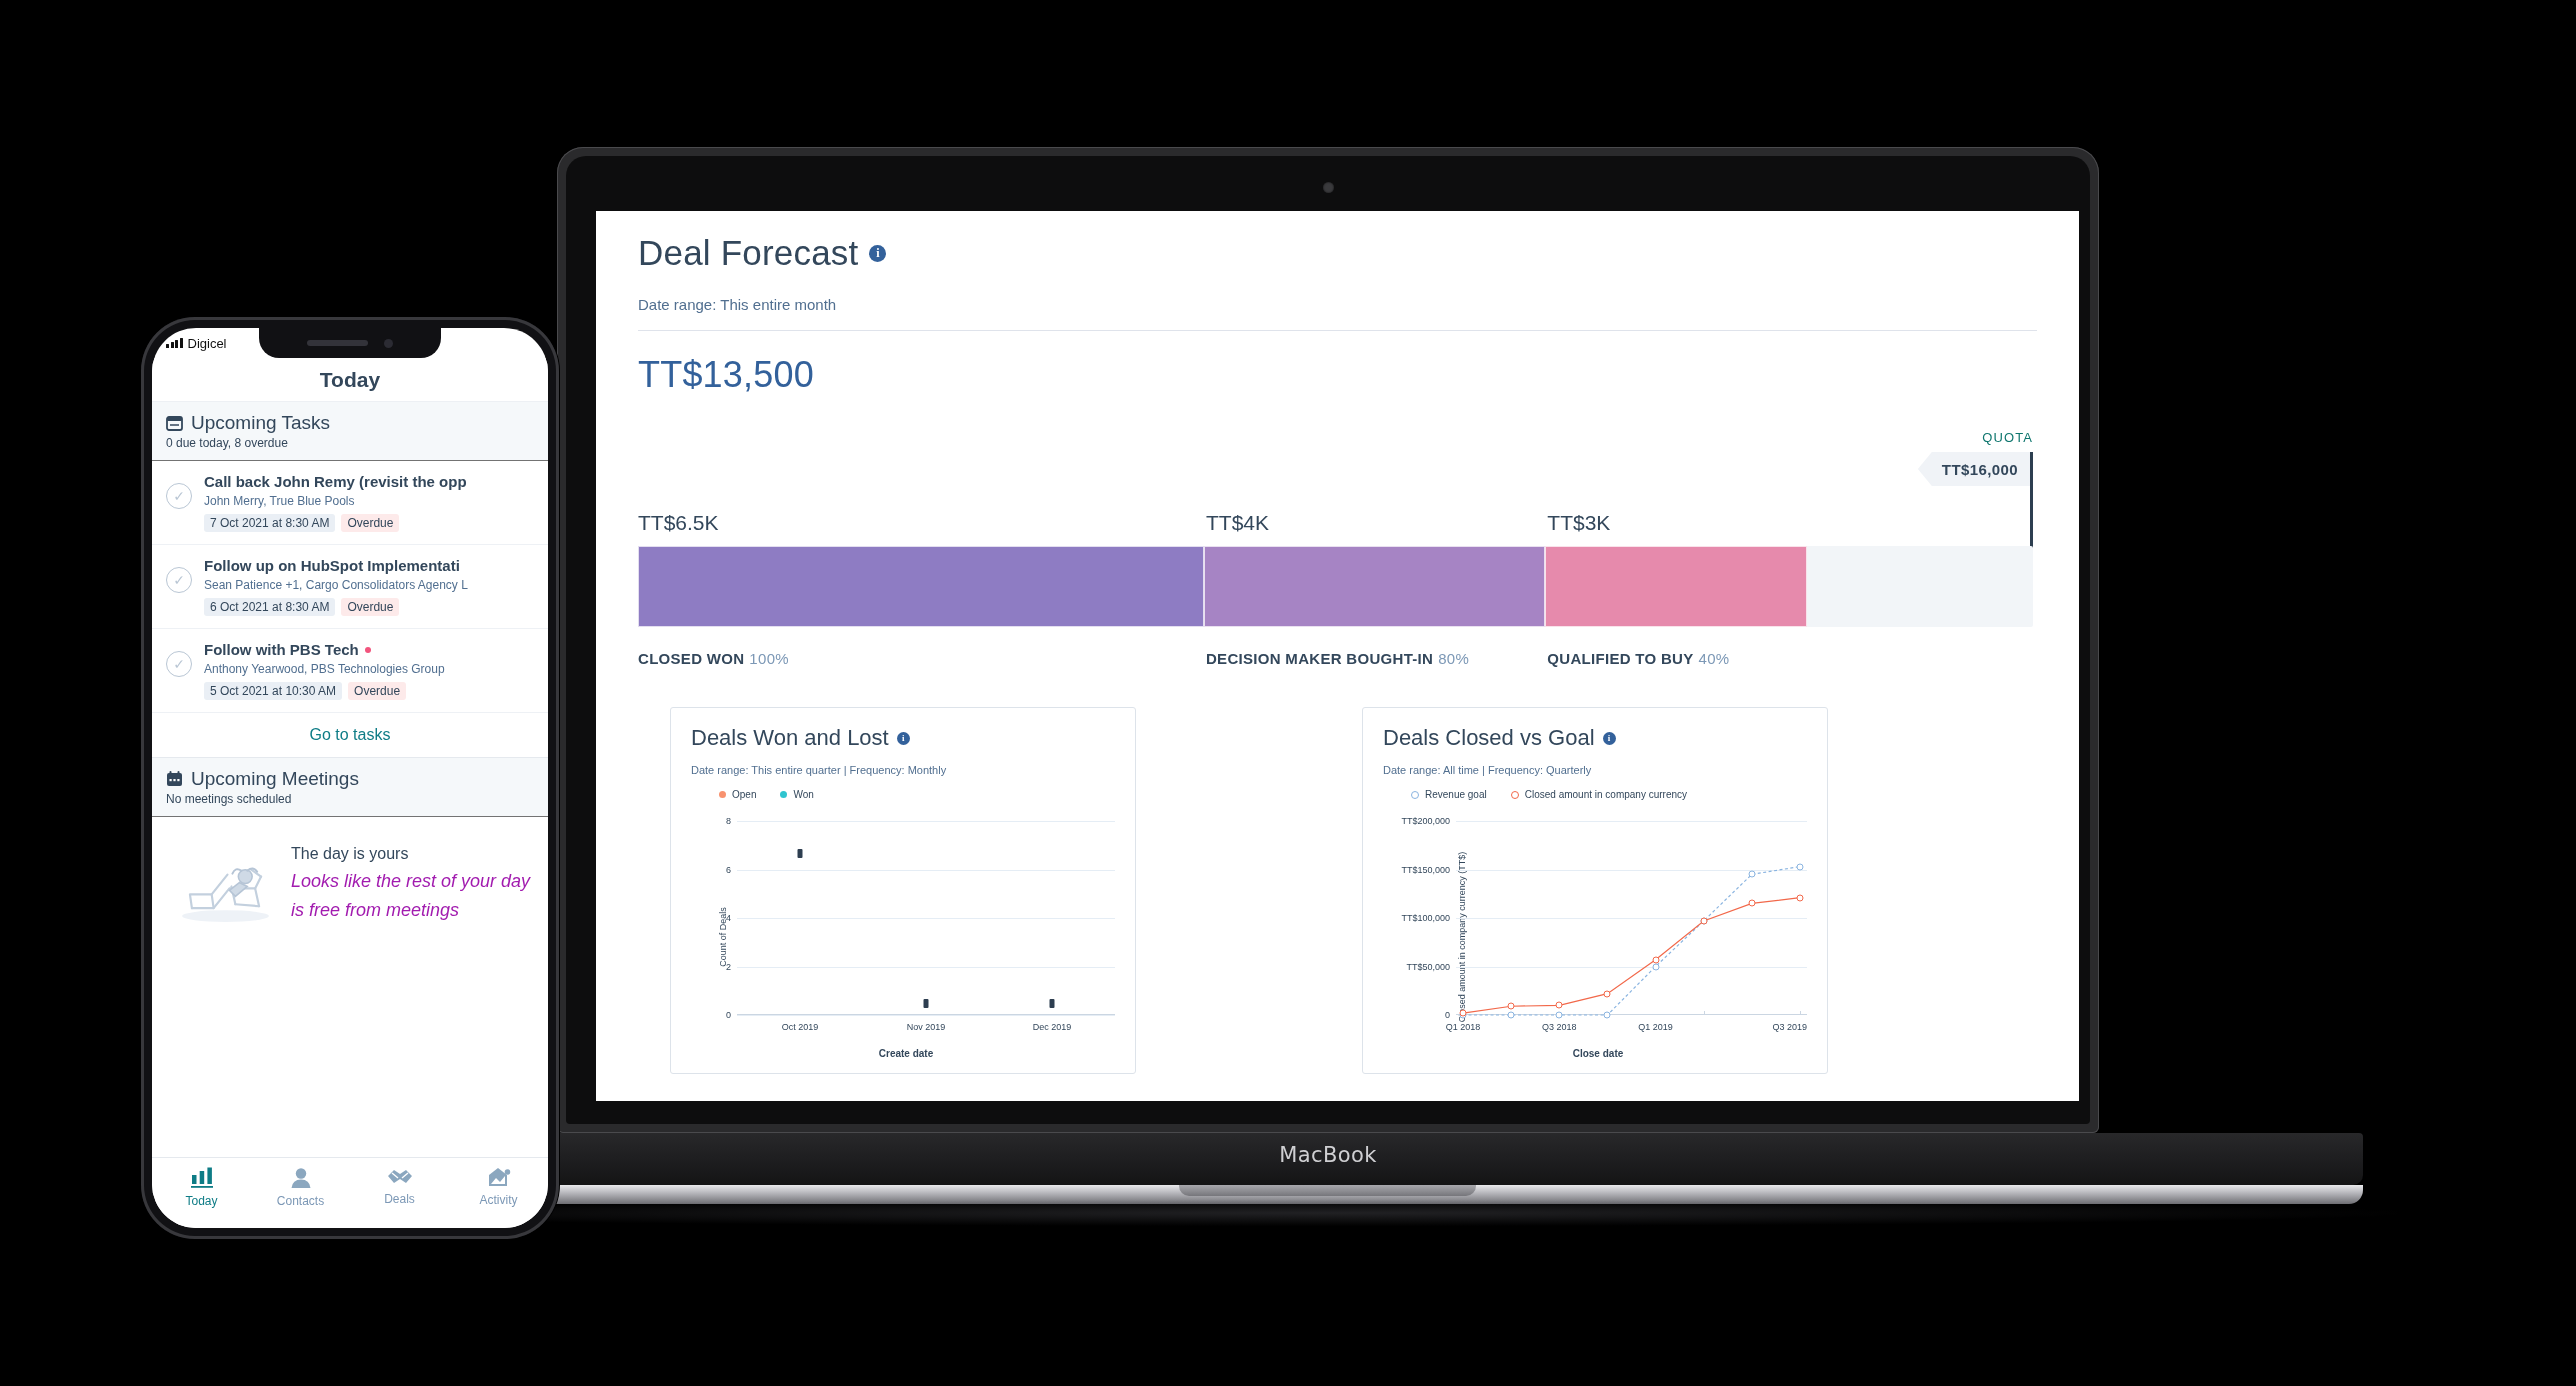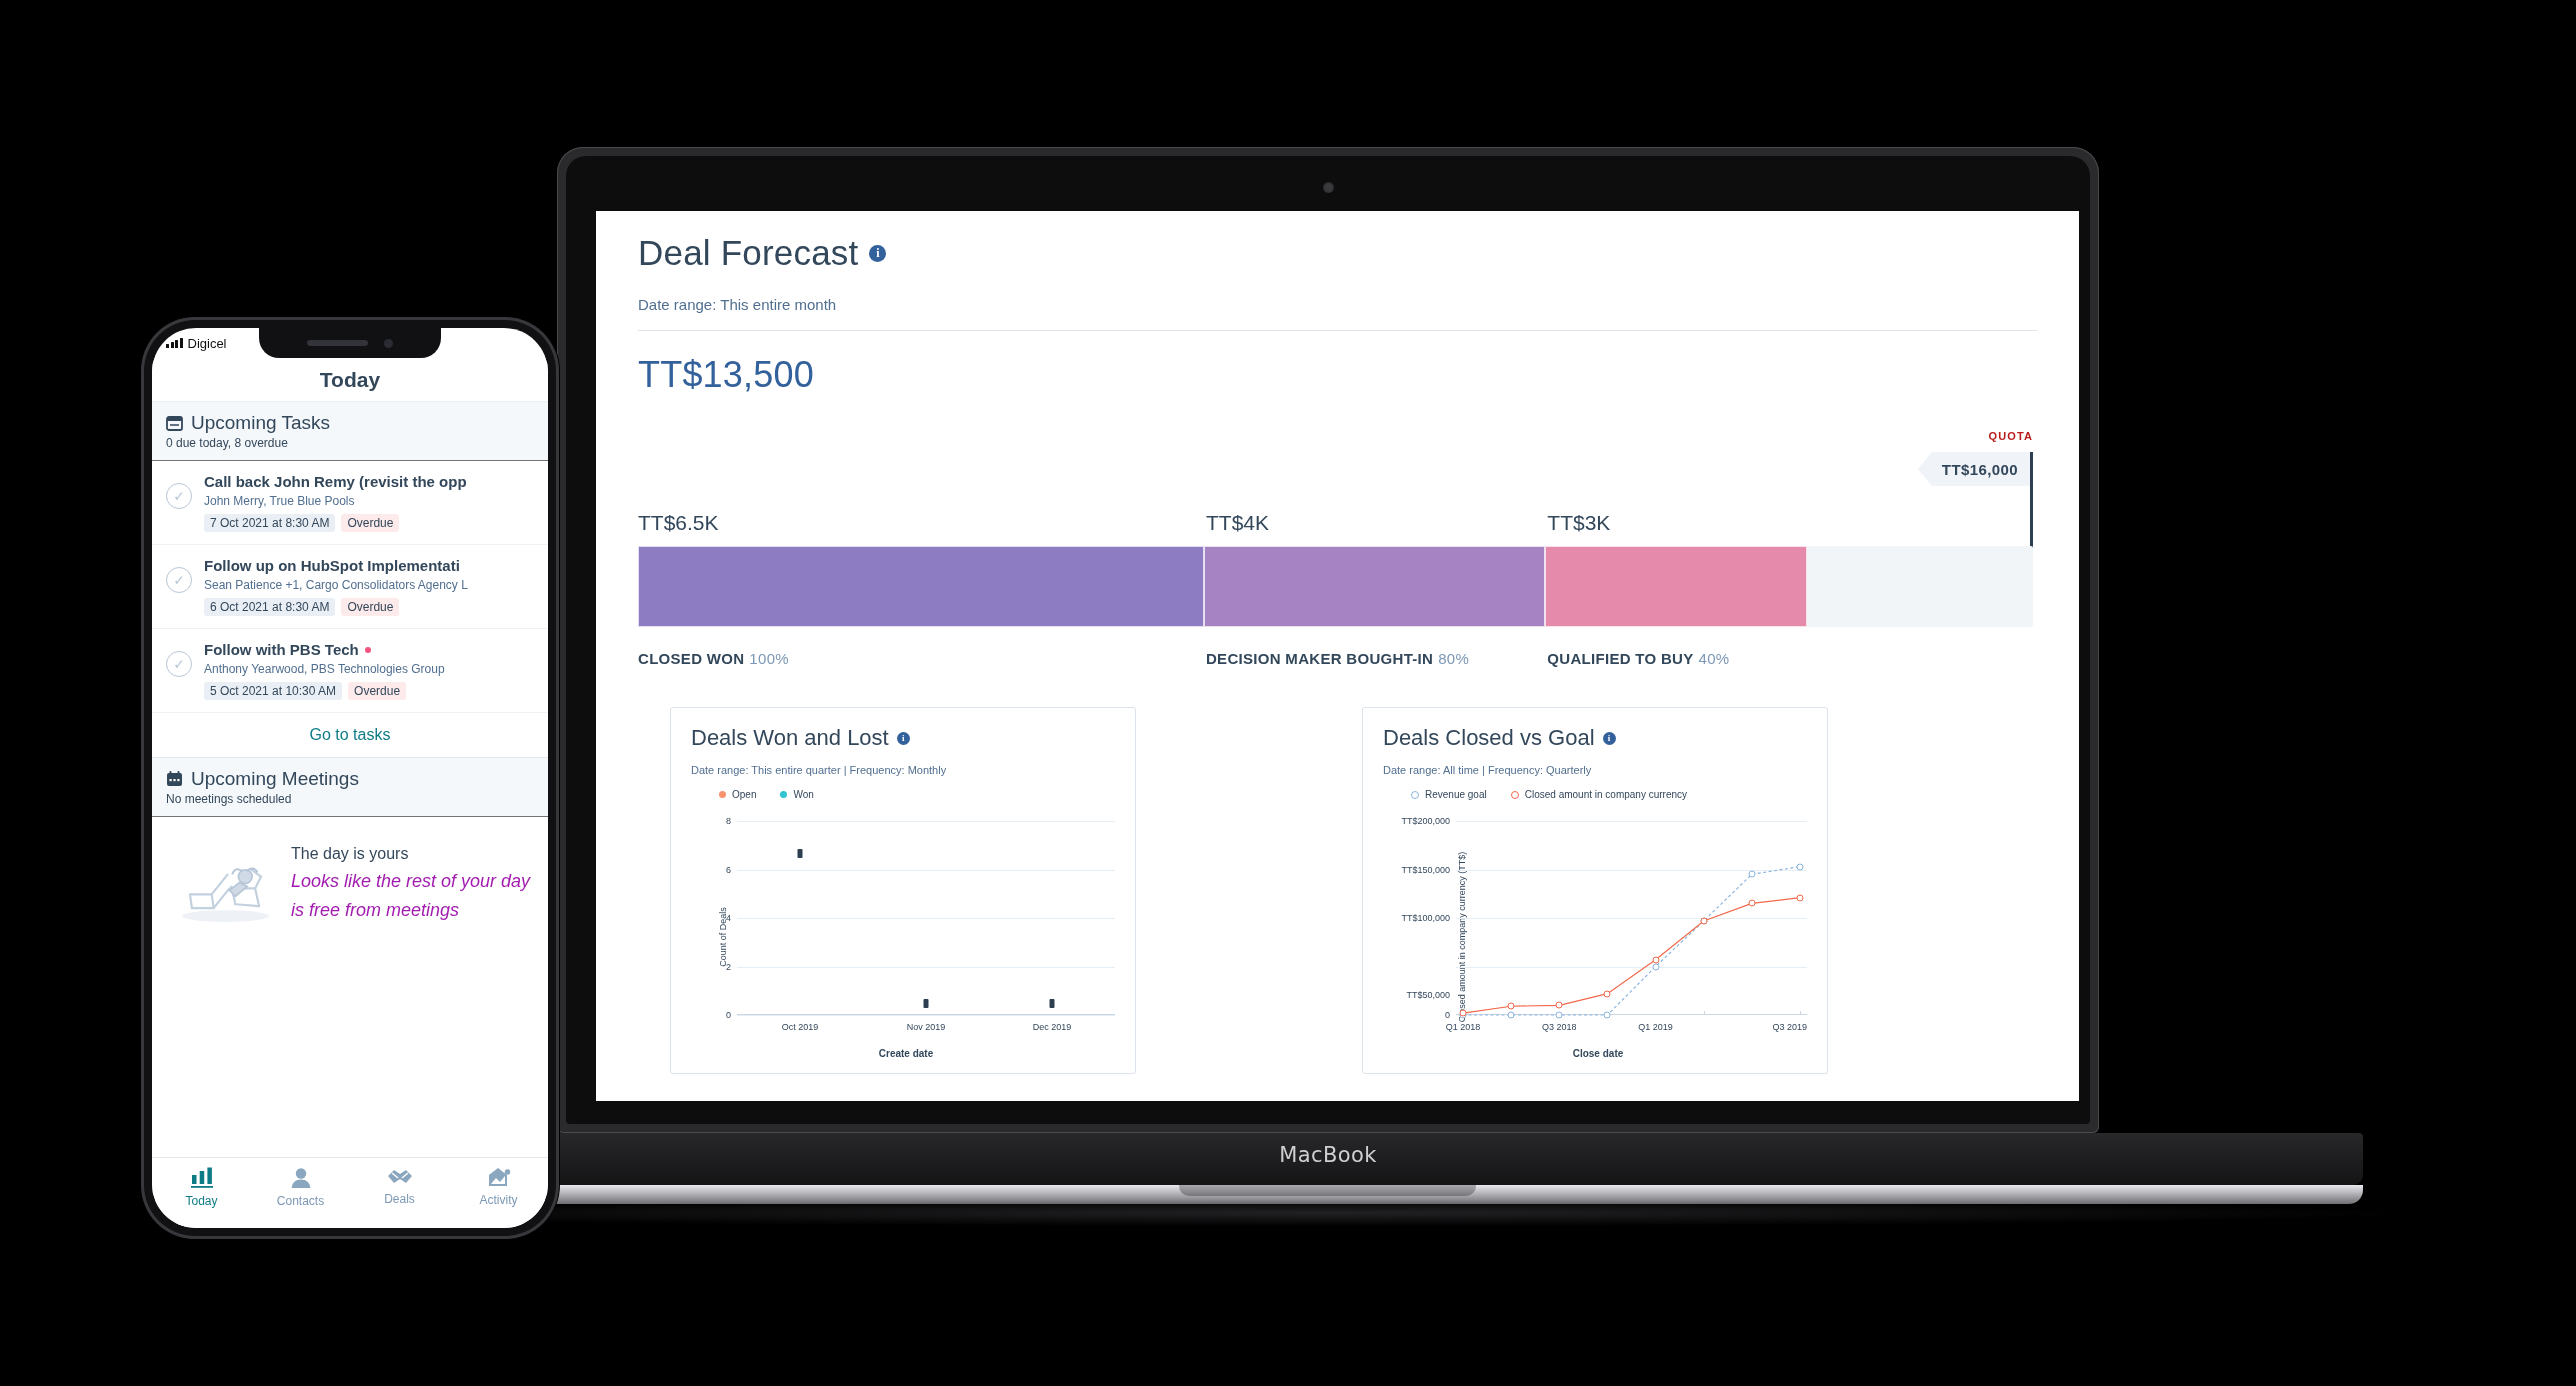--- a/index.html
+++ b/index.html
@@ -63,22 +63,22 @@
     font-family: "Liberation Serif", serif; line-height: 1;
   }
   .info-icon.sm { width: 13px; height: 13px; font-size: 9px; }
   .dash-daterange { margin-top: 23px; font-size: 15px; color: #516f90; }
   .dash-rule { margin-top: 17px; border-top: 1px solid #dfe3eb; }
   .dash-amount { margin-top: 23px; font-size: 36px; color: #33619b; font-weight: 400; letter-spacing: 0.2px; }
 
   
   .funnel-wrap { position: relative; margin-top: 34px; height: 198px; }
   .quota-word {
-    position:absolute; right: 4px; top: 0; font-size: 11px; color:#b91c1c;
-    letter-spacing: 1.1px; font-weight: 700;
+    position:absolute; right: 4px; top: 0; font-size: 13px; color:#0f766e;
+    letter-spacing: 1.1px; font-weight: 400;
   }
   .quota-flag {
     position: absolute; right: 6px; top: 22px; height: 34px;
     display: flex; align-items: center;
     background: #f0f3f7; padding: 0 13px 0 24px;
     font-size: 15px; font-weight: 700; color: #33475b; letter-spacing: 0.4px;
     clip-path: polygon(14px 0, 100% 0, 100% 100%, 14px 100%, 0 50%);
   }
   .quota-line { position: absolute; right: 4px; top: 22px; width: 3px; height: 141px; background: #2d3e50; }
 
@@ -326,21 +326,21 @@
                     <div class="legend-item">
                       <span class="dot-ring" style="border-color: rgb(242, 104, 74);"></span>
                       <span>Closed amount in company currency</span>
                     </div>
                   </div>
                 <div class="plot">
                   <div class="ylab ylab2">Closed amount in company currency (TT$)</div>
                   <div class="axis-area axis-area-b" id="axisB">
                       <div class="ytick" style="top: 100%;">0</div>
                       <div class="gridline" style="top: 75%;"></div>
-                      <div class="ytick" style="top: 75%; margin-top: 28px;">TT$50,000</div>
+                      <div class="ytick" style="top: 75%;">TT$50,000</div>
                       <div class="gridline" style="top: 50%;"></div>
                       <div class="ytick" style="top: 50%;">TT$100,000</div>
                       <div class="gridline" style="top: 25%;"></div>
                       <div class="ytick" style="top: 25%;">TT$150,000</div>
                       <div class="gridline" style="top: 0%;"></div>
                       <div class="ytick" style="top: 0%;">TT$200,000</div>
                       <div class="xaxis"></div>
                       <div class="xtick" style="left: 2%;">Q1 2018</div>
                       <div class="xtick" style="left: 29.4286%;">Q3 2018</div>
                       <div class="xtick" style="left: 56.8571%;">Q1 2019</div>

